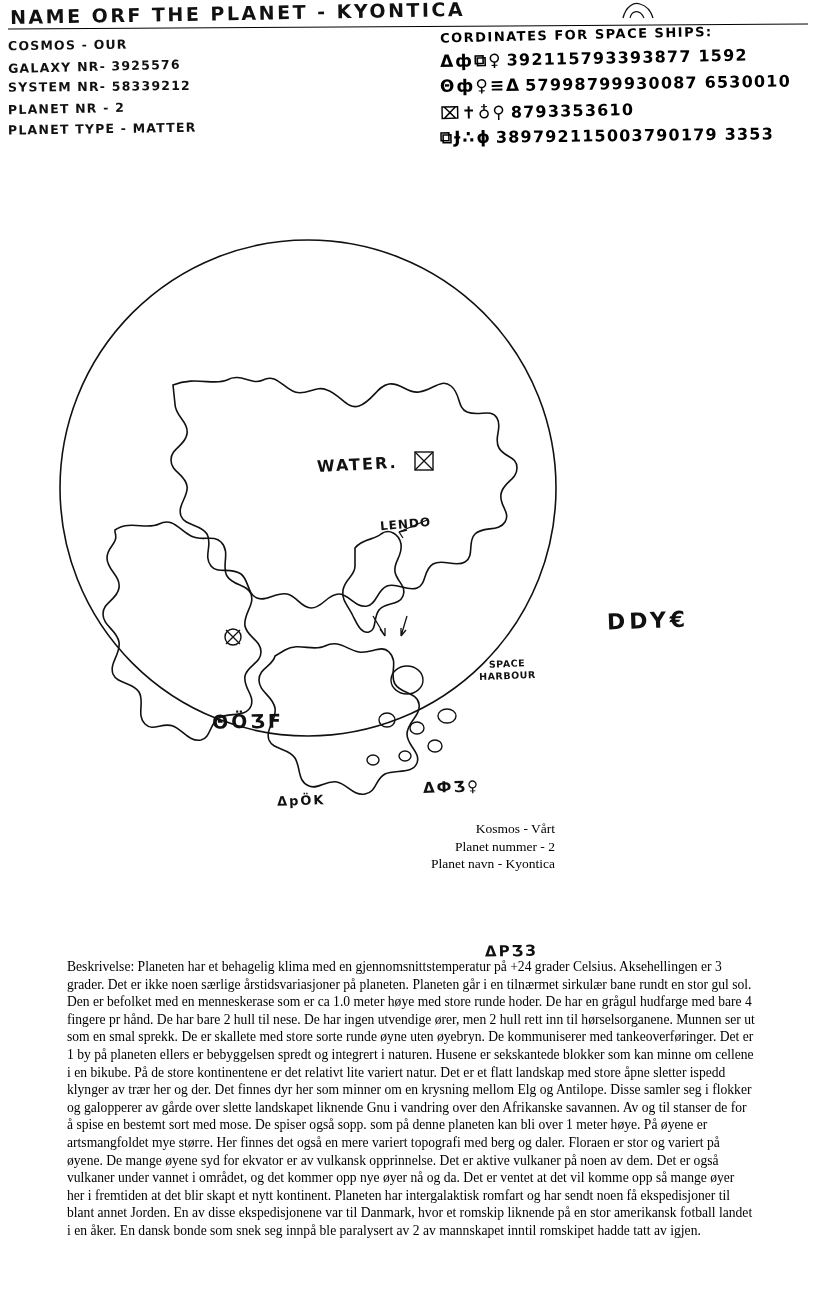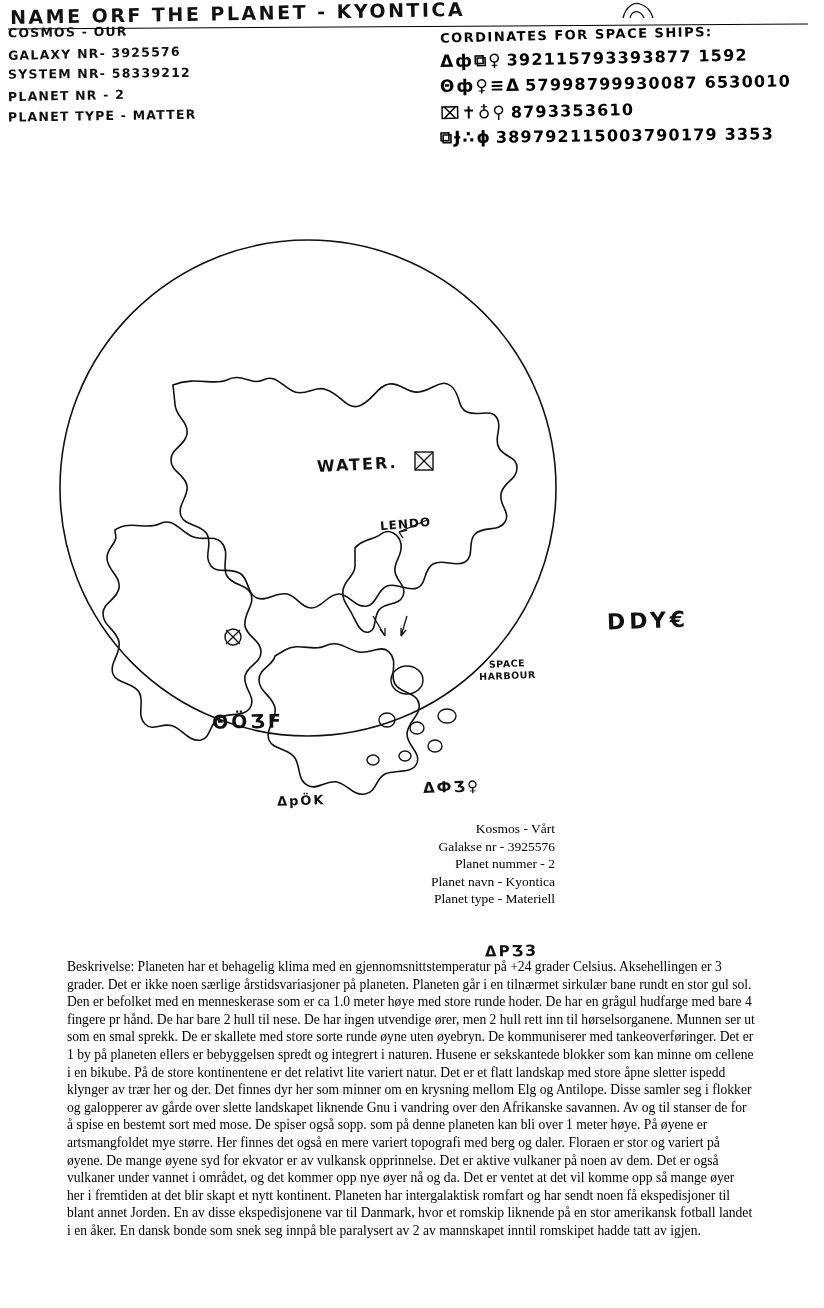--- a/index.html
+++ b/index.html
@@ -40,21 +40,21 @@
     left: 8px;
     width: 800px;
     height: 0;
     border-bottom: 1.5px solid #000;
     transform: rotate(-0.35deg);
   }
 
   
   #id-block {
     position: absolute;
-    top: 20px;
+    top: 33px;
     left: 8px;
     width: 330px;
   }
   #id-block .line {
     font-family: "DejaVu Sans", sans-serif;
     font-weight: bold;
     font-size: 12.5px;
     letter-spacing: 1.2px;
     line-height: 21px;
     white-space: pre;
@@ -280,21 +280,19 @@
 HARBOUR</div>
   <div class="map-label" id="label-ddye">DDY€</div>
   <div class="map-label" id="label-ous4">ΘÖƷF</div>
   <div class="map-label" id="label-apok">ΔрÖK</div>
   <div class="map-label" id="label-aows">ΔФƷ♀</div>
   <div class="map-label" id="label-apujh">ΔРƷЗ</div>
 </div>
 
 <div id="facts">
   <div>Kosmos - Vårt</div>
-  <div>Galakse nr - 3925576</div>
   <div>Planet nummer - 2</div>
   <div>Planet navn - Kyontica</div>
-  <div>Planet type - Materiell</div>
 </div>
 
 <div id="description">
   <p>Beskrivelse: Planeten har et behagelig klima med en gjennomsnittstemperatur på +24 grader Celsius. Aksehellingen er 3 grader. Det er ikke noen særlige årstidsvariasjoner på planeten. Planeten går i en tilnærmet sirkulær bane rundt en stor gul sol. Den er befolket med en menneskerase som er ca 1.0 meter høye med store runde hoder. De har en grågul hudfarge med bare 4 fingere pr hånd. De har bare 2 hull til nese. De har ingen utvendige ører, men 2 hull rett inn til hørselsorganene. Munnen ser ut som en smal sprekk.  De er skallete med store sorte runde øyne uten øyebryn. De kommuniserer med tankeoverføringer. Det er 1 by på planeten ellers er bebyggelsen spredt og integrert i naturen. Husene er sekskantede blokker som kan minne om cellene i en bikube. På de store kontinentene er det relativt lite variert natur. Det er et flatt landskap med store åpne sletter ispedd klynger av trær her og der. Det finnes dyr her som minner om en krysning mellom Elg og Antilope. Disse samler seg i flokker og galopperer av gårde over slette landskapet liknende Gnu i vandring over den Afrikanske savannen. Av og til stanser de for å spise en bestemt sort med mose. De spiser også sopp. som på denne planeten kan bli over 1 meter høye. På øyene er artsmangfoldet mye større. Her finnes det også en mere variert topografi med berg og daler.  Floraen er stor og variert på øyene. De mange øyene syd for ekvator er av vulkansk opprinnelse. Det er aktive vulkaner på noen av dem. Det er også vulkaner under vannet i området, og det kommer opp nye øyer nå og da. Det er ventet at det vil komme opp så mange øyer her i fremtiden at det blir skapt et nytt kontinent. Planeten har intergalaktisk romfart og har sendt noen få ekspedisjoner til blant annet Jorden. En av disse ekspedisjonene var til Danmark, hvor et romskip liknende på en stor amerikansk fotball landet i en åker. En dansk bonde som snek seg innpå ble paralysert av 2 av mannskapet inntil romskipet hadde tatt av igjen.</p>
 </div>
 
 </body></html>

